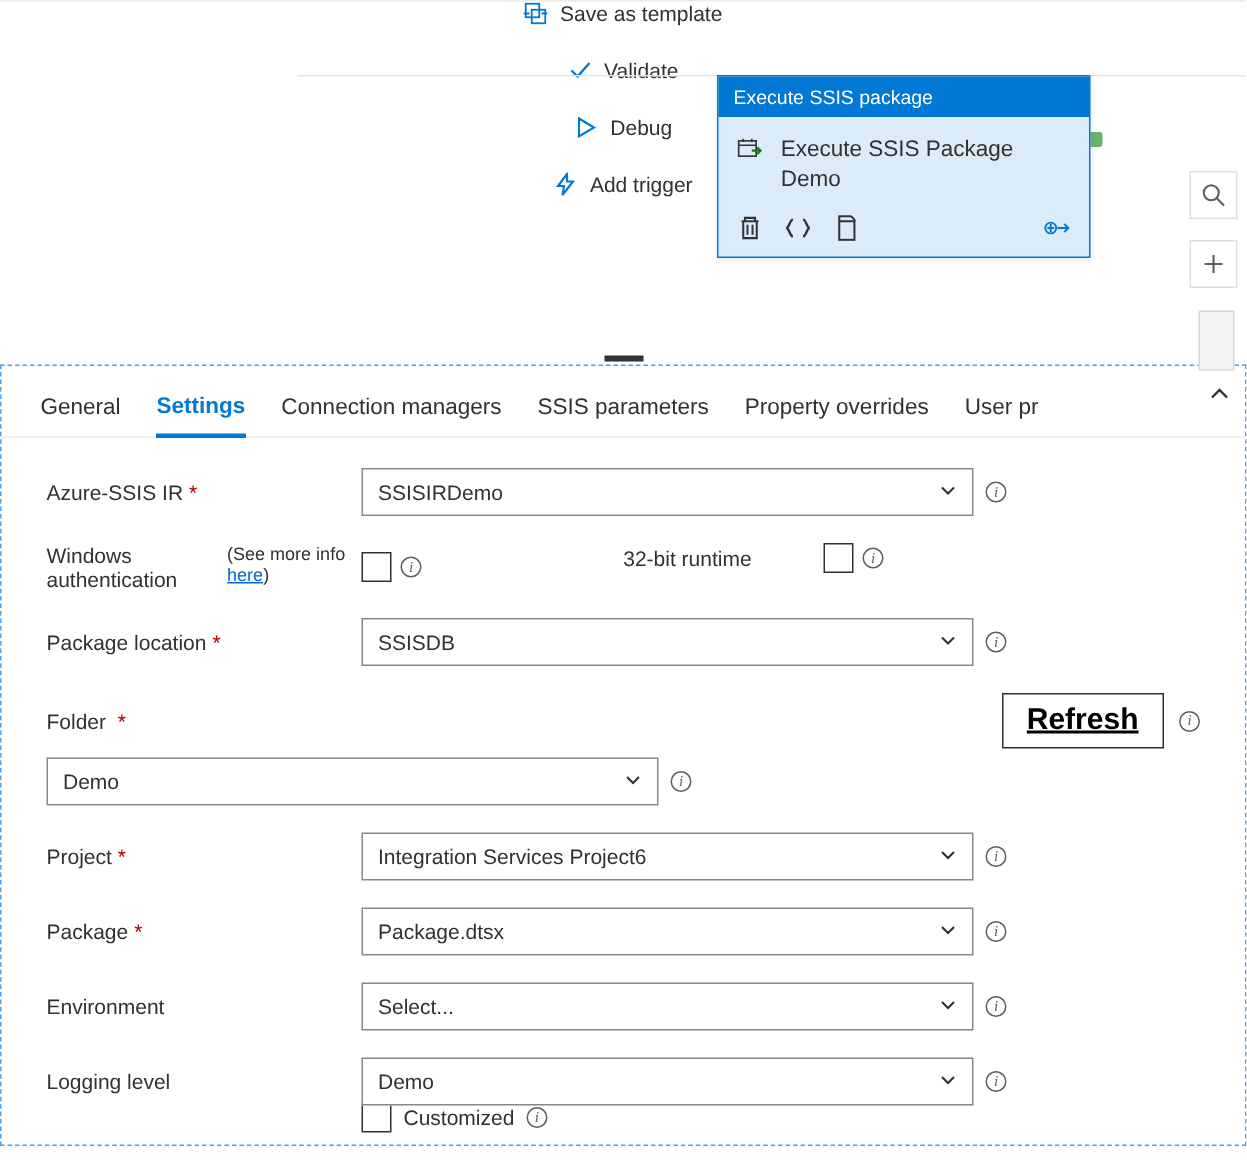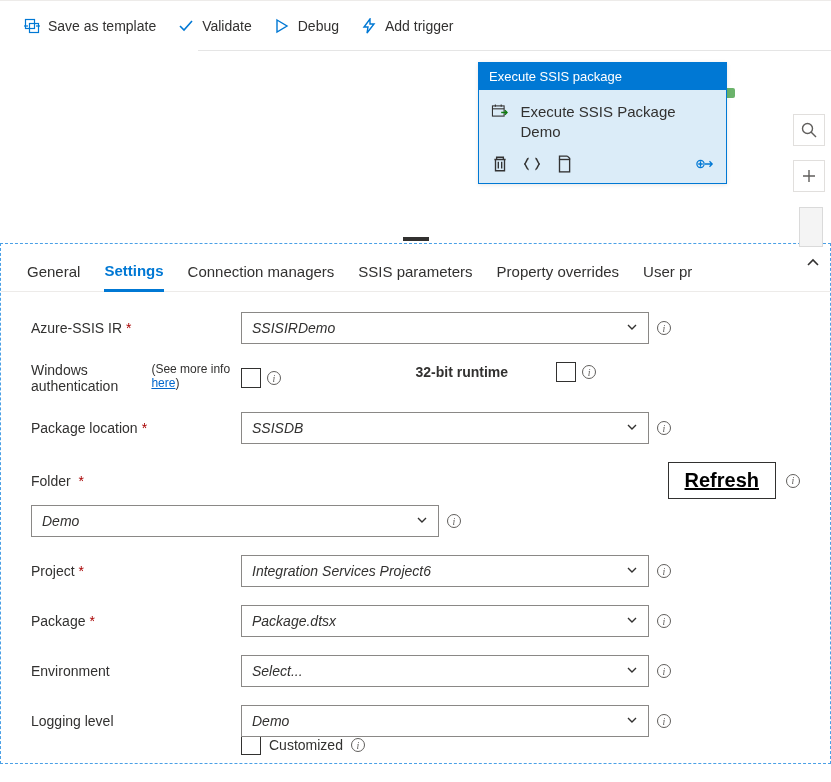--- a/index.html
+++ b/index.html
@@ -1,28 +1,28 @@
 <!DOCTYPE html>
 <html><head>
 <meta charset="utf-8">
 <style>
   * { box-sizing: border-box; font-family: "Segoe UI", Arial, sans-serif; }
   body { margin: 0; padding: 0; width: 831px; font-size: 14px; color: #323130; background: #fff; }
 
   
-  .toolbar { display: flex; align-items: center; gap: 22px; padding: 0 24px; height: 50px; border-top: 1px solid #edebe9; }
+  .toolbar { display: flex; align-items: center; gap: 22px; padding: 0 24px; height: 50px; border-top: 1px solid #edebe9; flex-direction: column; }
   .toolbar-item { display: flex; align-items: center; gap: 8px; cursor: pointer; color: #323130; }
   .toolbar-item svg { width: 16px; height: 16px; }
 
   
   .canvas { position: relative; height: 193px; }
   .top-divider { position: absolute; left: 198px; right: 0; top: 0; height: 1px; background: #e5e5e5; }
   .green-tick { position: absolute; top: 38px; right: 96px; width: 10px; height: 10px; background: #6bb36b; border-radius: 2px; }
 
-  .activity-card { position: absolute; top: 12px; left: 478px; width: 249px; border: 1px solid #0078d4; background: #dbecf8; box-shadow: 0 1px 4px rgba(0,0,0,0.1); }
+  .activity-card { position: absolute; top: 0; left: 478px; width: 249px; border: 1px solid #0078d4; background: #dbecf8; box-shadow: 0 1px 4px rgba(0,0,0,0.1); }
   .activity-header { background: #0078d4; color: #fff; padding: 6px 10px; font-size: 13px; }
   .activity-body { display: flex; align-items: flex-start; padding: 12px 12px 10px 12px; gap: 12px; }
   .activity-title { font-size: 15px; line-height: 1.3; }
   .activity-footer { display: flex; align-items: center; padding: 4px 12px 10px 12px; gap: 14px; }
   .activity-footer .spacer { flex: 1; }
   .activity-footer svg, .activity-body svg.icon { width: 18px; height: 18px; }
 
   .side-buttons { position: absolute; right: 6px; top: 64px; display: flex; flex-direction: column; gap: 14px; }
   .side-btn { width: 32px; height: 32px; border: 1px solid #e1dfdd; background: #fff; display: flex; align-items: center; justify-content: center; cursor: pointer; }
   .side-btn svg { width: 16px; height: 16px; }
@@ -39,35 +39,35 @@
   .tab-collapse svg { width: 14px; height: 14px; }
 
   .form { padding: 20px 30px 8px 30px; }
   .row { display: flex; align-items: center; margin-bottom: 18px; }
   .label-col { width: 210px; display: flex; align-items: flex-end; }
   .req { color: #a80000; margin-left: 4px; }
   .field-col { flex: 1; display: flex; align-items: center; gap: 8px; }
 
   .select { position: relative; flex: 0 0 408px; }
   .select.narrow { flex: 0 0 400px; }
-  .select-box { display: flex; align-items: center; justify-content: space-between; border: 1px solid #8a8886; padding: 5px 10px; background: #fff; cursor: pointer; height: 32px; font-style: italic; }
+  .select-box { display: flex; align-items: center; justify-content: space-between; border: 1px solid #8a8886; padding: 5px 10px; background: #fff; cursor: pointer; height: 32px; }
   .select-box .chev svg { width: 12px; height: 12px; }
 
   .checkbox { width: 20px; height: 20px; border: 1px solid #323130; background: #fff; cursor: pointer; flex-shrink: 0; }
 
   .info-icon { width: 14px; height: 14px; border: 1px solid #605e5c; border-radius: 50%; display: inline-flex; align-items: center; justify-content: center; font-size: 10px; color: #605e5c; cursor: pointer; flex-shrink: 0; }
   .info-icon::after { content: "i"; font-style: italic; font-family: Georgia, serif; }
 
   .sublabel { font-size: 12px; color: #323130; }
   .sublabel a { color: #0066cc; text-decoration: underline; }
 
   .two-col-row { display: flex; align-items: flex-start; margin-bottom: 18px; }
   .half { flex: 1; display: flex; align-items: center; }
   .half .label-col { width: 210px; }
-  .half.right .label-col { width: auto; margin-right: 48px; font-weight: 700; }
+  .half.right .label-col { width: auto; margin-right: 48px; font-weight: 400; }
 
   .folder-block { margin-bottom: 18px; }
   .folder-top { display: flex; align-items: center; justify-content: space-between; margin-bottom: 6px; }
   .refresh-btn { border: 1px solid #323130; background: #fff; padding: 6px 16px; cursor: pointer; font-weight: 600; font-size: 20px; text-decoration: underline; }
   .folder-select .select-box { width: 408px; }
 
   .custom-row { display: flex; align-items: center; gap: 8px; margin-left: 210px; margin-top: -10px; }
 </style>
 </head>
 <body>

